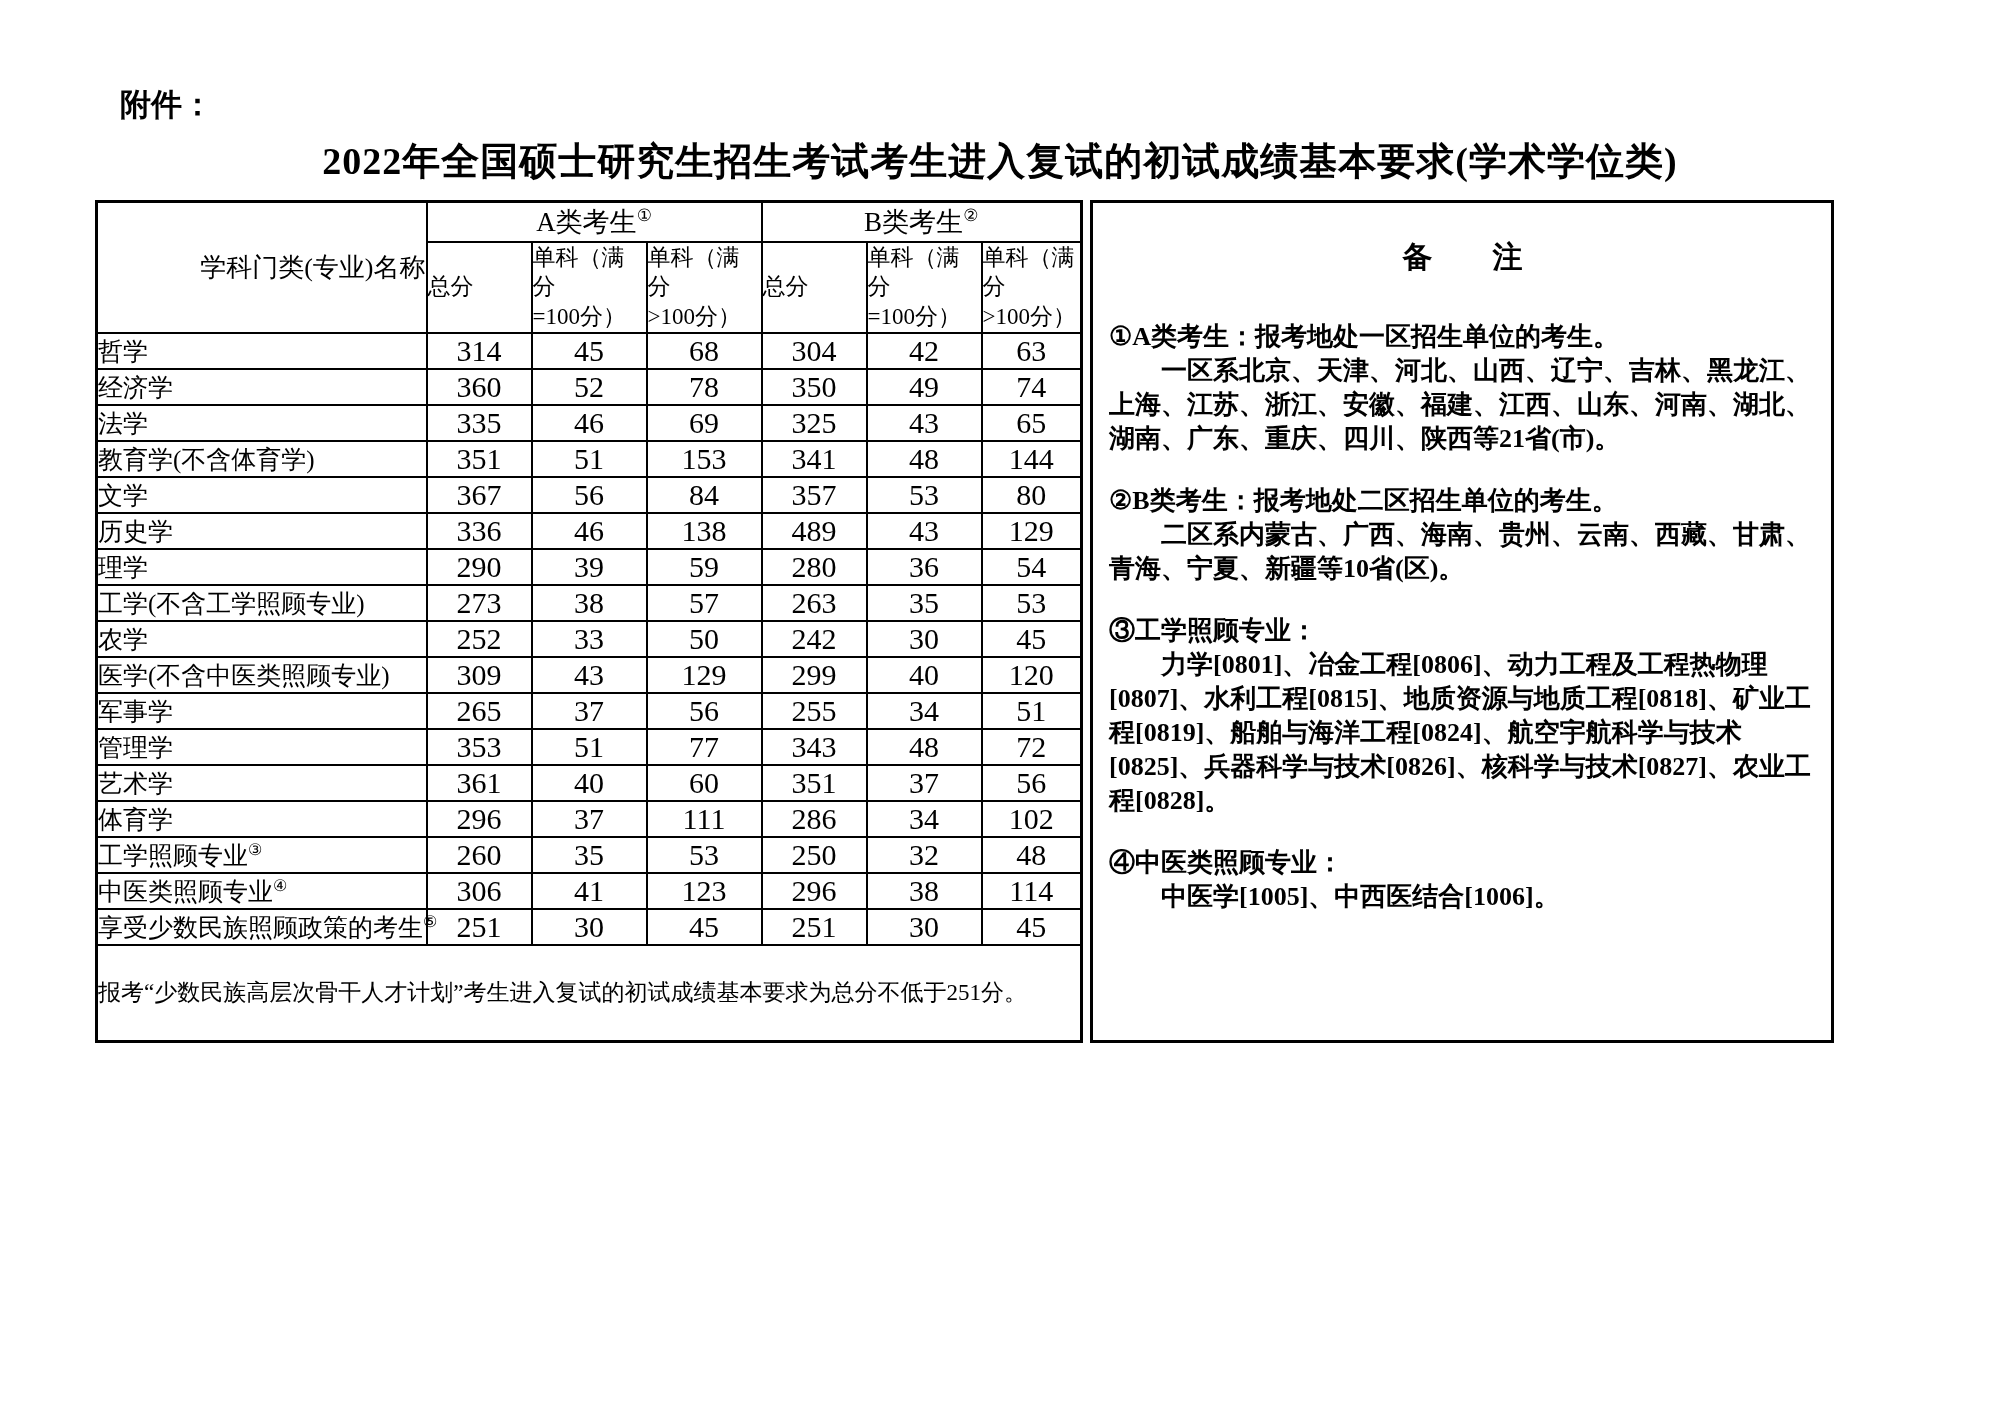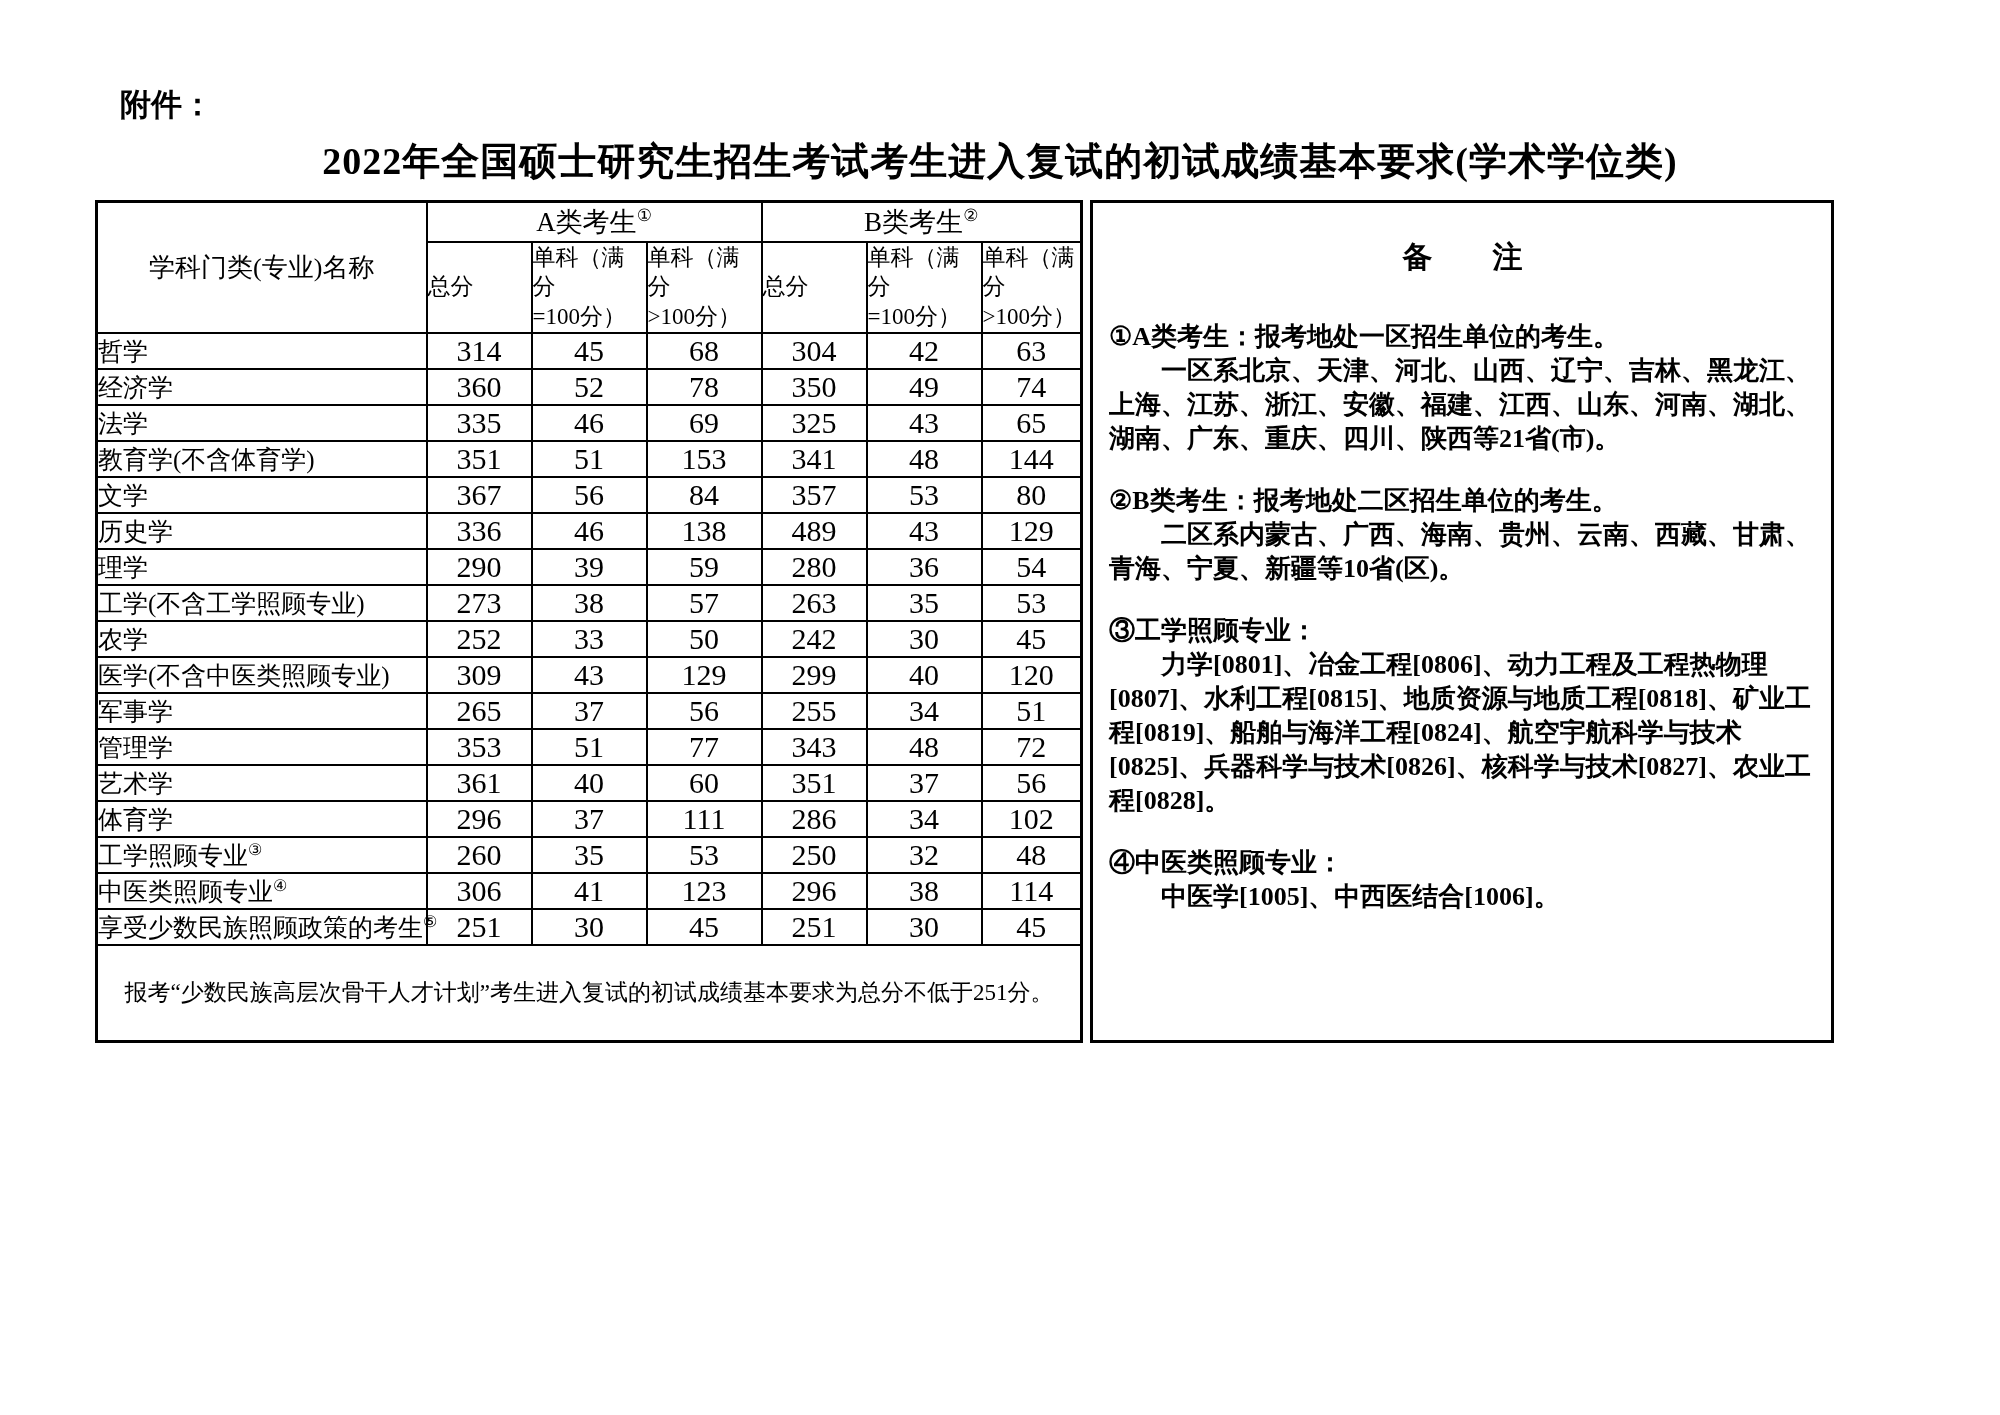--- a/index.html
+++ b/index.html
@@ -50,21 +50,21 @@
   }
   table.main th, table.main td {
     border: 2px solid #000;
     padding: 0;
     font-weight: normal;
   }
   tr.hrow1 { height: 40px; }
   tr.hrow2 { height: 66px; }
   .name-h {
     font-size: 26px;
-    text-align: center;
+    text-align: right;
   }
   .group-h {
     font-size: 27px;
     text-align: center;
   }
   .hsup {
     font-size: 17px;
   }
   .sub-h {
     font-size: 23px;
@@ -80,21 +80,21 @@
     white-space: nowrap;
   }
   .name-sup { font-size: 16px; }
   .num-cell {
     font-size: 30px;
     text-align: center;
   }
   tr.frow { height: 96px; }
   .foot-cell {
     font-size: 23px;
-    text-align: center;
+    text-align: left;
     padding: 0 8px 0 10px;
   }
   .remarks {
     width: 744px;
     border: 3px solid #000;
     box-sizing: border-box;
     padding: 16px 15px 0 16px;
   }
   .remarks-title {
     margin: 18px 0 42px 0;

